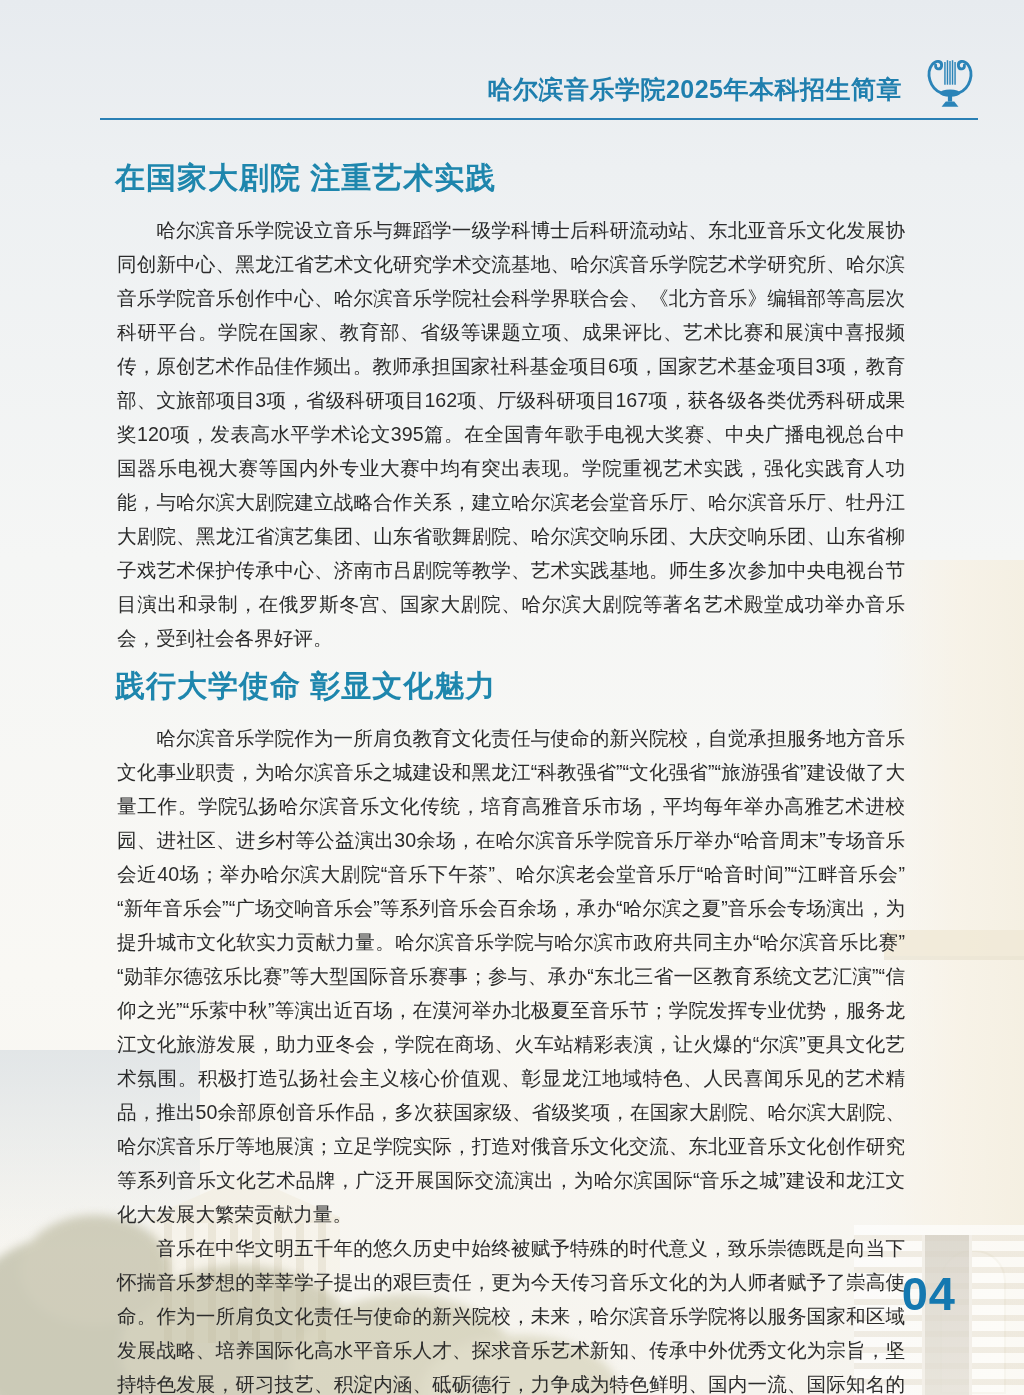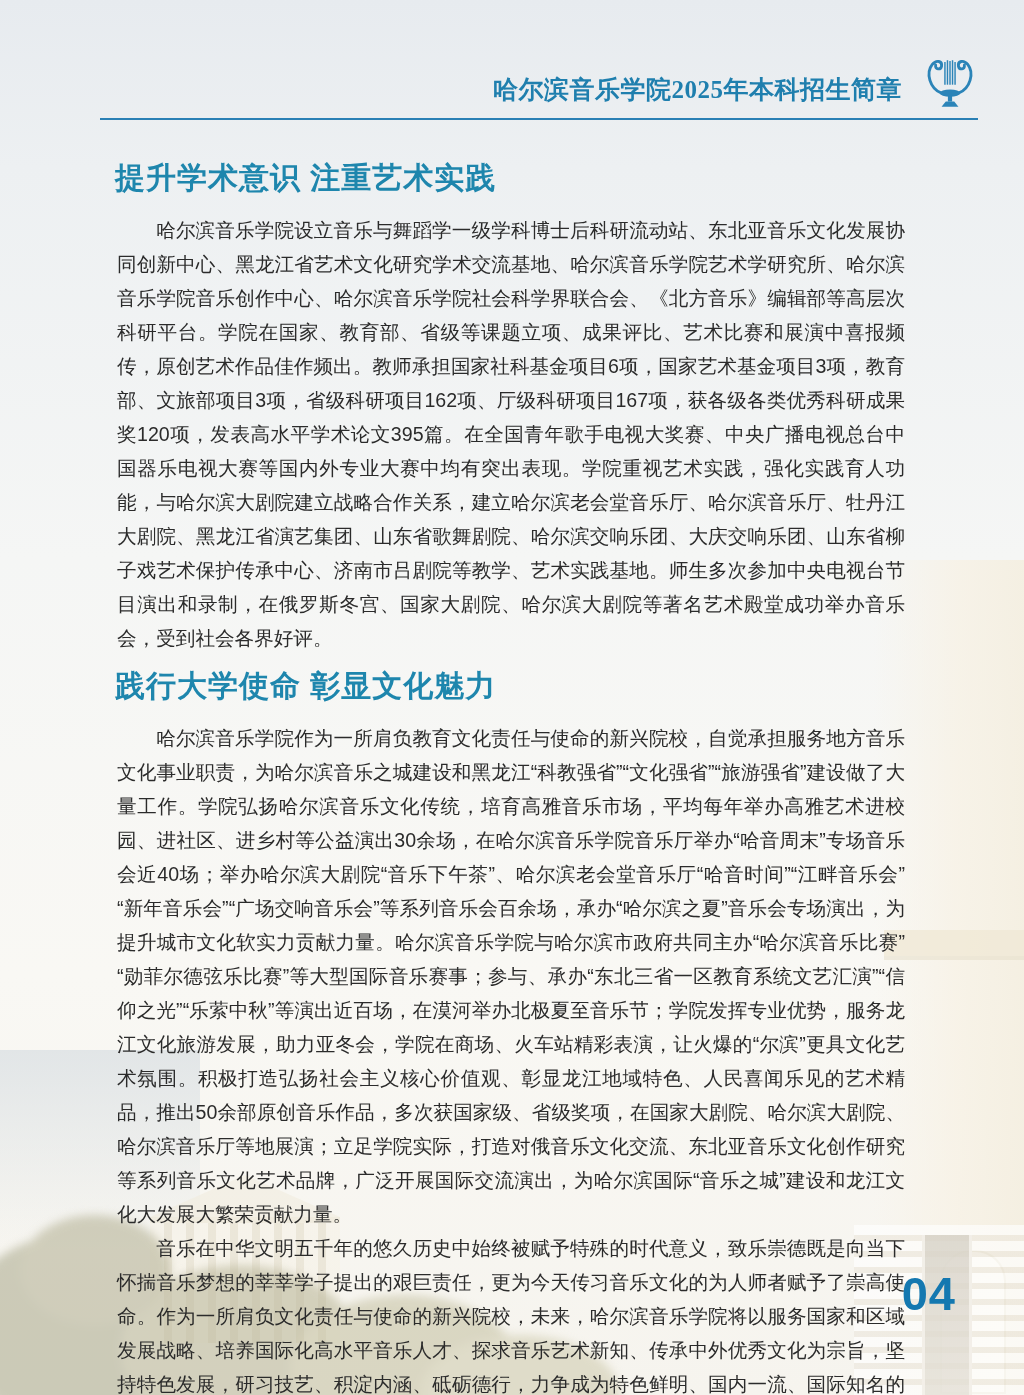--- a/index.html
+++ b/index.html
@@ -54,21 +54,21 @@
   .blob{position:absolute;border-radius:50%;}
   .b1{left:-40px;bottom:-30px;width:220px;height:190px;background:#a9a88b;}
   .b2{left:120px;bottom:-40px;width:240px;height:170px;background:#b7b496;}
   .b3{left:290px;bottom:-50px;width:230px;height:150px;background:#c3bf9f;}
   .b4{left:20px;bottom:70px;width:150px;height:110px;background:#b1ae90;}
   .b5{left:420px;bottom:-60px;width:200px;height:120px;background:#cdc9ab;}
   
   .header{
     position:absolute;top:0;left:100px;right:46px;height:120px;
     display:flex;align-items:flex-end;justify-content:flex-end;gap:20px;
-    border-bottom:2px solid #2a80b5;padding-bottom:4px;box-sizing:border-box;font-family:Liberation Serif, serif;
+    border-bottom:2px solid #2a80b5;padding-bottom:4px;box-sizing:border-box;
   }
   .header-title{
     font-size:25px;font-weight:700;color:#1f7fae;letter-spacing:.5px;
     padding-bottom:8px;
   }
   .lyre{width:56px;height:54px;flex:0 0 auto;}
   
   .main{position:absolute;left:117px;top:158px;width:788px;}
   .sec-heading{
     margin:0 0 14px -2px;
@@ -131,21 +131,21 @@
         <g fill="#2b84b8">
           <ellipse cx="32" cy="44" rx="12" ry="4.2"></ellipse>
           <rect x="29.5" y="46" width="5" height="8"></rect>
           <polygon points="22,60 42,60 37,54 27,54"></polygon>
         </g>
       </svg>
     </span>
   </div>
 
   <div class="main">
-    <h2 class="sec-heading">提升学术意识 注重艺术实践</h2>
+    <h2 class="sec-heading">在国家大剧院 注重艺术实践</h2>
     <p class="body-p">哈尔滨音乐学院设立音乐与舞蹈学一级学科博士后科研流动站、东北亚音乐文化发展协同创新中心、黑龙江省艺术文化研究学术交流基地、哈尔滨音乐学院艺术学研究所、哈尔滨音乐学院音乐创作中心、哈尔滨音乐学院社会科学界联合会、《北方音乐》编辑部等高层次科研平台。学院在国家、教育部、省级等课题立项、成果评比、艺术比赛和展演中喜报频传，原创艺术作品佳作频出。教师承担国家社科基金项目6项，国家艺术基金项目3项，教育部、文旅部项目3项，省级科研项目162项、厅级科研项目167项，获各级各类优秀科研成果奖120项，发表高水平学术论文395篇。在全国青年歌手电视大奖赛、中央广播电视总台中国器乐电视大赛等国内外专业大赛中均有突出表现。学院重视艺术实践，强化实践育人功能，与哈尔滨大剧院建立战略合作关系，建立哈尔滨老会堂音乐厅、哈尔滨音乐厅、牡丹江大剧院、黑龙江省演艺集团、山东省歌舞剧院、哈尔滨交响乐团、大庆交响乐团、山东省柳子戏艺术保护传承中心、济南市吕剧院等教学、艺术实践基地。师生多次参加中央电视台节目演出和录制，在俄罗斯冬宫、国家大剧院、哈尔滨大剧院等著名艺术殿堂成功举办音乐会，受到社会各界好评。</p>
 
     <h2 class="sec-heading second">践行大学使命 彰显文化魅力</h2>
     <p class="body-p">哈尔滨音乐学院作为一所肩负教育文化责任与使命的新兴院校，自觉承担服务地方音乐文化事业职责，为哈尔滨音乐之城建设和黑龙江“科教强省”“文化强省”“旅游强省”建设做了大量工作。学院弘扬哈尔滨音乐文化传统，培育高雅音乐市场，平均每年举办高雅艺术进校园、进社区、进乡村等公益演出30余场，在哈尔滨音乐学院音乐厅举办“哈音周末”专场音乐会近40场；举办哈尔滨大剧院“音乐下午茶”、哈尔滨老会堂音乐厅“哈音时间”“江畔音乐会”“新年音乐会”“广场交响音乐会”等系列音乐会百余场，承办“哈尔滨之夏”音乐会专场演出，为提升城市文化软实力贡献力量。哈尔滨音乐学院与哈尔滨市政府共同主办“哈尔滨音乐比赛”“勋菲尔德弦乐比赛”等大型国际音乐赛事；参与、承办“东北三省一区教育系统文艺汇演”“信仰之光”“乐萦中秋”等演出近百场，在漠河举办北极夏至音乐节；学院发挥专业优势，服务龙江文化旅游发展，助力亚冬会，学院在商场、火车站精彩表演，让火爆的“尔滨”更具文化艺术氛围。积极打造弘扬社会主义核心价值观、彰显龙江地域特色、人民喜闻乐见的艺术精品，推出50余部原创音乐作品，多次获国家级、省级奖项，在国家大剧院、哈尔滨大剧院、哈尔滨音乐厅等地展演；立足学院实际，打造对俄音乐文化交流、东北亚音乐文化创作研究等系列音乐文化艺术品牌，广泛开展国际交流演出，为哈尔滨国际“音乐之城”建设和龙江文化大发展大繁荣贡献力量。</p>
     <p class="body-p">音乐在中华文明五千年的悠久历史中始终被赋予特殊的时代意义，致乐崇德既是向当下怀揣音乐梦想的莘莘学子提出的艰巨责任，更为今天传习音乐文化的为人师者赋予了崇高使命。作为一所肩负文化责任与使命的新兴院校，未来，哈尔滨音乐学院将以服务国家和区域发展战略、培养国际化高水平音乐人才、探求音乐艺术新知、传承中外优秀文化为宗旨，坚持特色发展，研习技艺、积淀内涵、砥砺德行，力争成为特色鲜明、国内一流、国际知名的高等音乐学府，成为国际“音乐之城”哈尔滨的代表符号，成为中俄音乐文化交流合作的纽带和国家高水平音乐表演、舞蹈表演、创作与理论研究人才的培养基地。</p>
   </div>
 
   <div class="page-number">04</div>
 
 </div>

